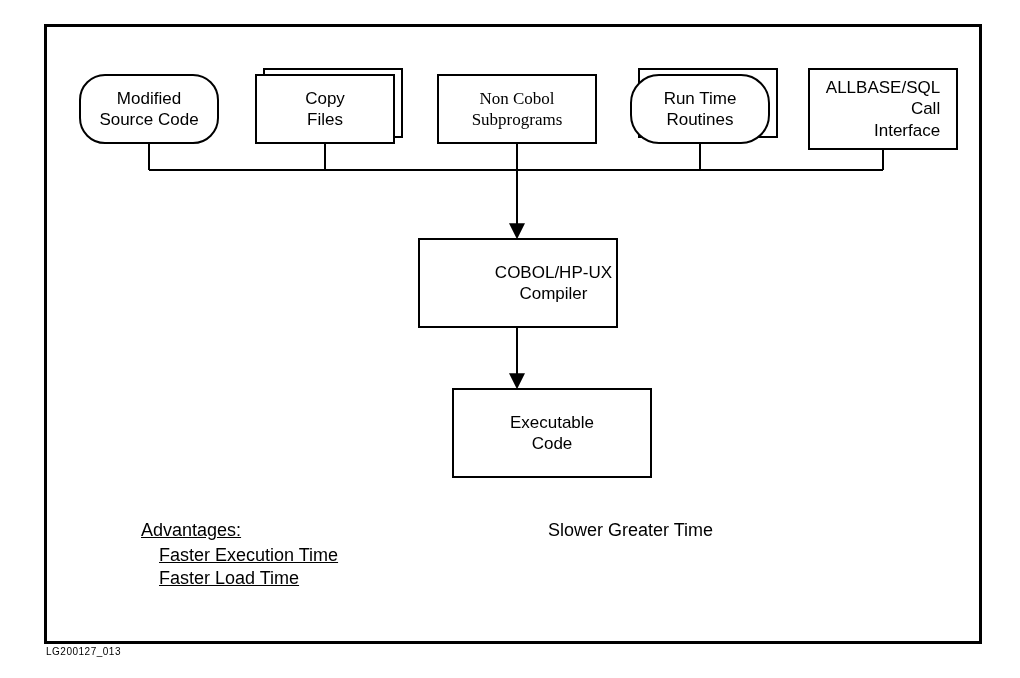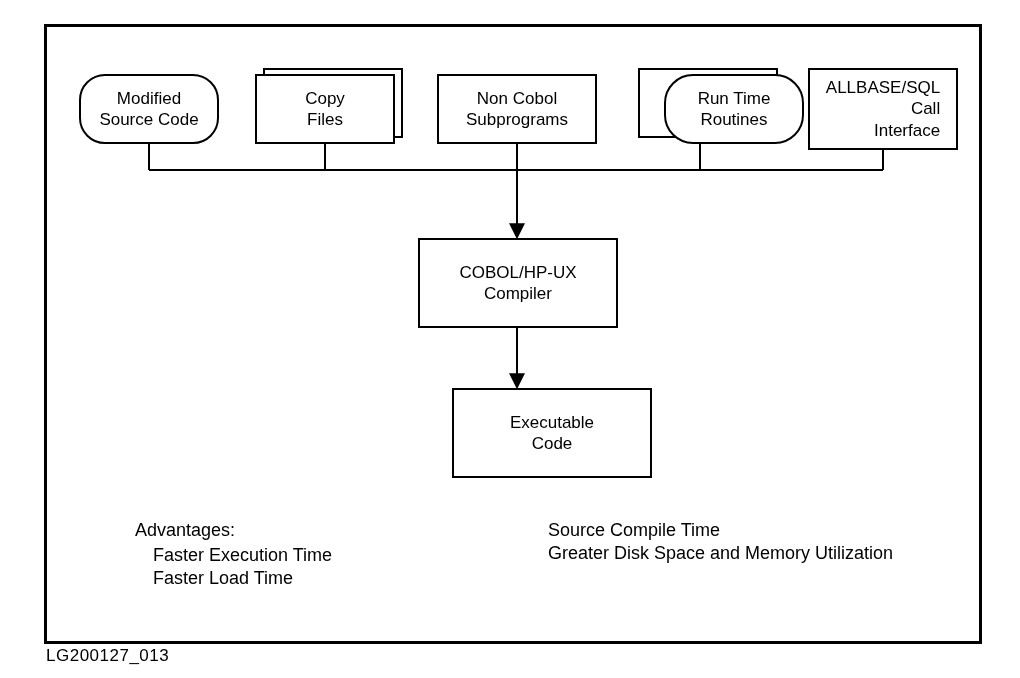--- a/index.html
+++ b/index.html
@@ -53,50 +53,50 @@
   .notes .title {
     margin: 0 0 4px 0;
   }
   .notes .item {
     margin: 0 0 2px 18px;
   }
   .fig-id {
     position: absolute;
     left: 46px;
     top: 646px;
-    font-size: 17px;
+    font-size: 10px;
     letter-spacing: .5px;
   }
 </style>
 </head>
 <body>
 
 <div class="frame"></div>
 
 <div class="stack" style="left:263px; top:68px; width:140px; height:70px;"></div>
 
 <div class="stack" style="left:638px; top:68px; width:140px; height:70px;"></div>
 
 <div class="box" style="left:79px;  top:74px; width:140px; height:70px;border-radius:26px;">
   <span>Modified<br>Source Code</span>
 </div>
 <div class="box" style="left:255px; top:74px; width:140px; height:70px;">
   <span>Copy<br>Files</span>
 </div>
-<div class="box" style="left:437px; top:74px; width:160px; height:70px;">
+<div class="box" style="left:437px; top:74px; width:160px; height:70px;font-family:Liberation Serif, serif;">
   <span>Non Cobol<br>Subprograms</span>
 </div>
-<div class="box" style="left:664px; top:74px; width:140px; height:70px;border-radius:29px;">
+<div class="box" style="left:630px; top:74px; width:140px; height:70px;border-radius:29px;">
   <span>Run Time<br>Routines</span>
 </div>
 <div class="box" style="left:808px; top:68px; width:150px; height:82px;text-align:right;">
   <span>ALLBASE/SQL<br>Call<br>Interface</span>
 </div>
 
-<div class="box" style="left:418px; top:238px; width:200px; height:90px;">
+<div class="box" style="left:418px; top:238px; width:200px; height:90px;justify-content:flex-end;">
   <span>COBOL/HP-UX<br>Compiler</span>
 </div>
 
 <div class="box" style="left:418px; top:388px; width:200px; height:90px;margin-left:34px;">
   <span>Executable<br>Code</span>
 </div>
 
 <svg class="connectors">
   <defs>
     <marker id="arrow" viewBox="0 0 10 10" refX="8" refY="5" markerWidth="8" markerHeight="8" orient="auto-start-reverse">
@@ -110,24 +110,23 @@
   <line x1="700" y1="144" x2="700" y2="170" stroke="#000" stroke-width="2"></line>
   <line x1="883" y1="150" x2="883" y2="170" stroke="#000" stroke-width="2"></line>
 
   <line x1="149" y1="170" x2="883" y2="170" stroke="#000" stroke-width="2"></line>
 
   <line x1="517" y1="170" x2="517" y2="236" stroke="#000" stroke-width="2" marker-end="url(#arrow)"></line>
 
   <line x1="517" y1="328" x2="517" y2="386" stroke="#000" stroke-width="2" marker-end="url(#arrow)"></line>
 </svg>
 
-<div class="notes" style="left:135px; top:520px;">
+<div class="notes" style="left:141px; top:520px;text-decoration:underline;">
   <div class="title">Advantages:</div>
   <div class="item">Faster Execution Time</div>
   <div class="item">Faster Load Time</div>
 </div>
 
 <div class="notes" style="left:530px; top:520px;">
-  <div class="item">Source Compile Time</div>
-  <div class="item">Greater Disk Space and Memory Utilization</div>
+  <div class="item">Slower Greater Time</div>
 </div>
 
 <div class="fig-id">LG200127_013</div>
 
 </body></html>

